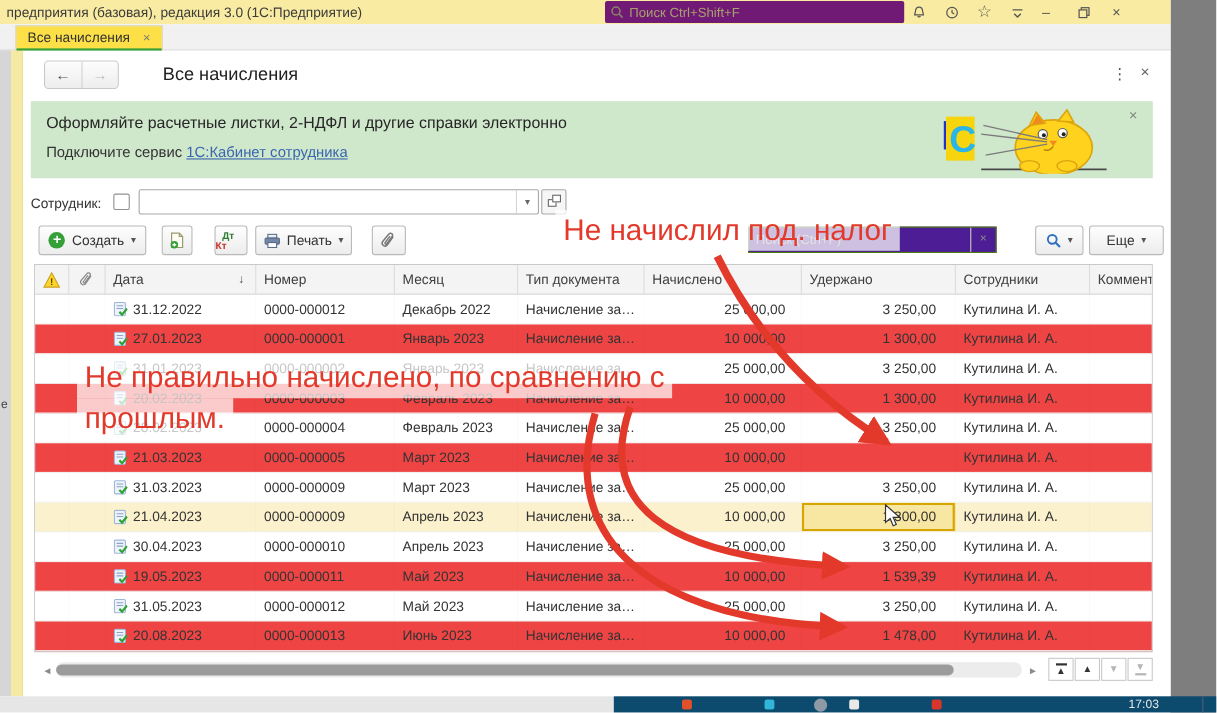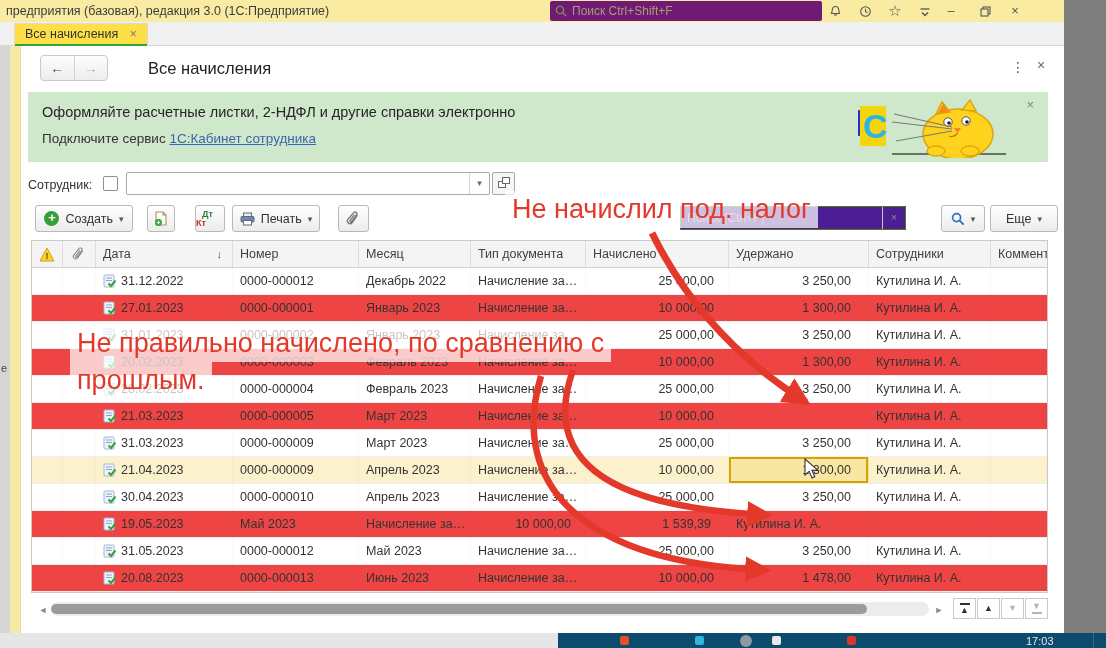--- a/index.html
+++ b/index.html
@@ -485,20 +485,21 @@
                 <div class="tc c-clip"></div>
                 <div class="tc c-date">
                   <svg class="dico" width="13" height="14" viewBox="0 0 13 14">
                     <rect x="1" y="1" width="10" height="12" rx="1" fill="#eef3fb" stroke="#9fb6d8" stroke-width="1"></rect>
                     <line x1="3" y1="4" x2="9" y2="4" stroke="#8aa3c6" stroke-width="1"></line>
                     <line x1="3" y1="6.5" x2="9" y2="6.5" stroke="#8aa3c6" stroke-width="1"></line>
                     <path d="M5.5 9.5 L8 12 L12.5 6.5" fill="none" stroke="#2ea335" stroke-width="2"></path>
                   </svg>
                   <span>19.05.2023</span>
                 </div>
+                <div class="tc c-num">0000-000011</div>
                 <div class="tc c-month">Май 2023</div>
                 <div class="tc c-type">Начисление за…</div>
                 <div class="tc c-accr num">10 000,00</div>
                 <div class="tc c-withh num">1 539,39</div>
                 <div class="tc c-emp">Кутилина И. А.</div>
                 <div class="tc c-comm"></div>
               </div>
               <div class="trow">
                 <div class="tc c-warn"></div>
                 <div class="tc c-clip"></div>

